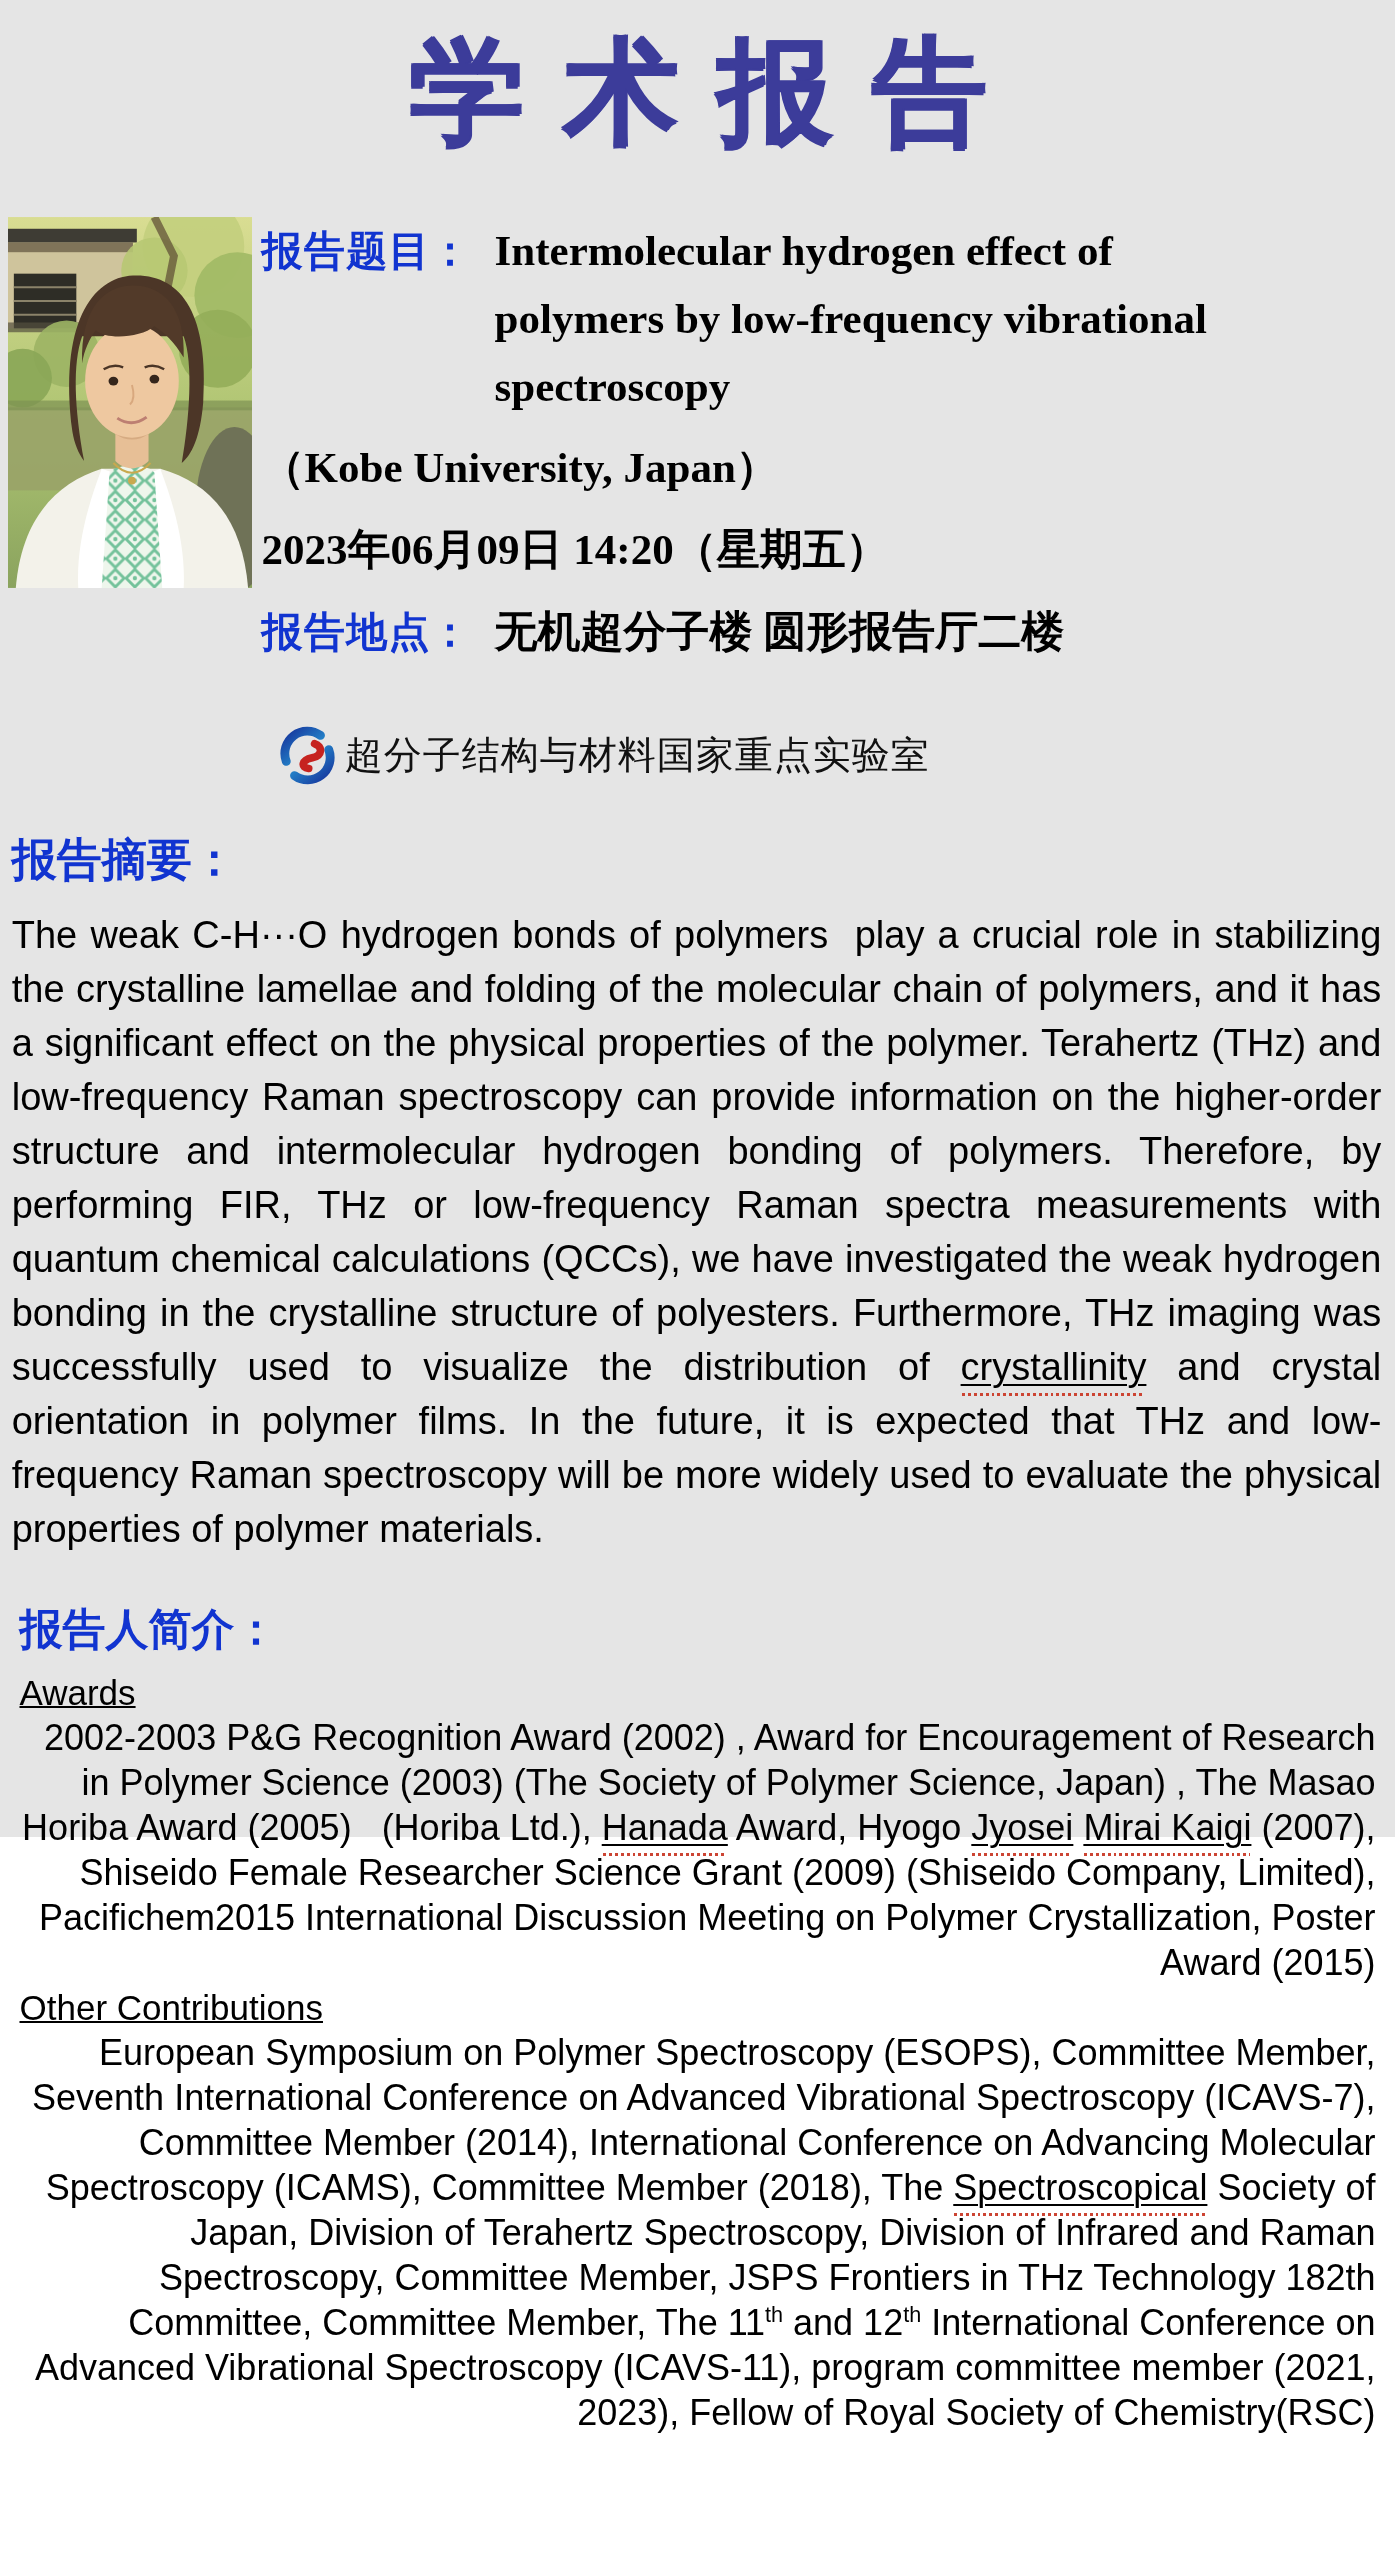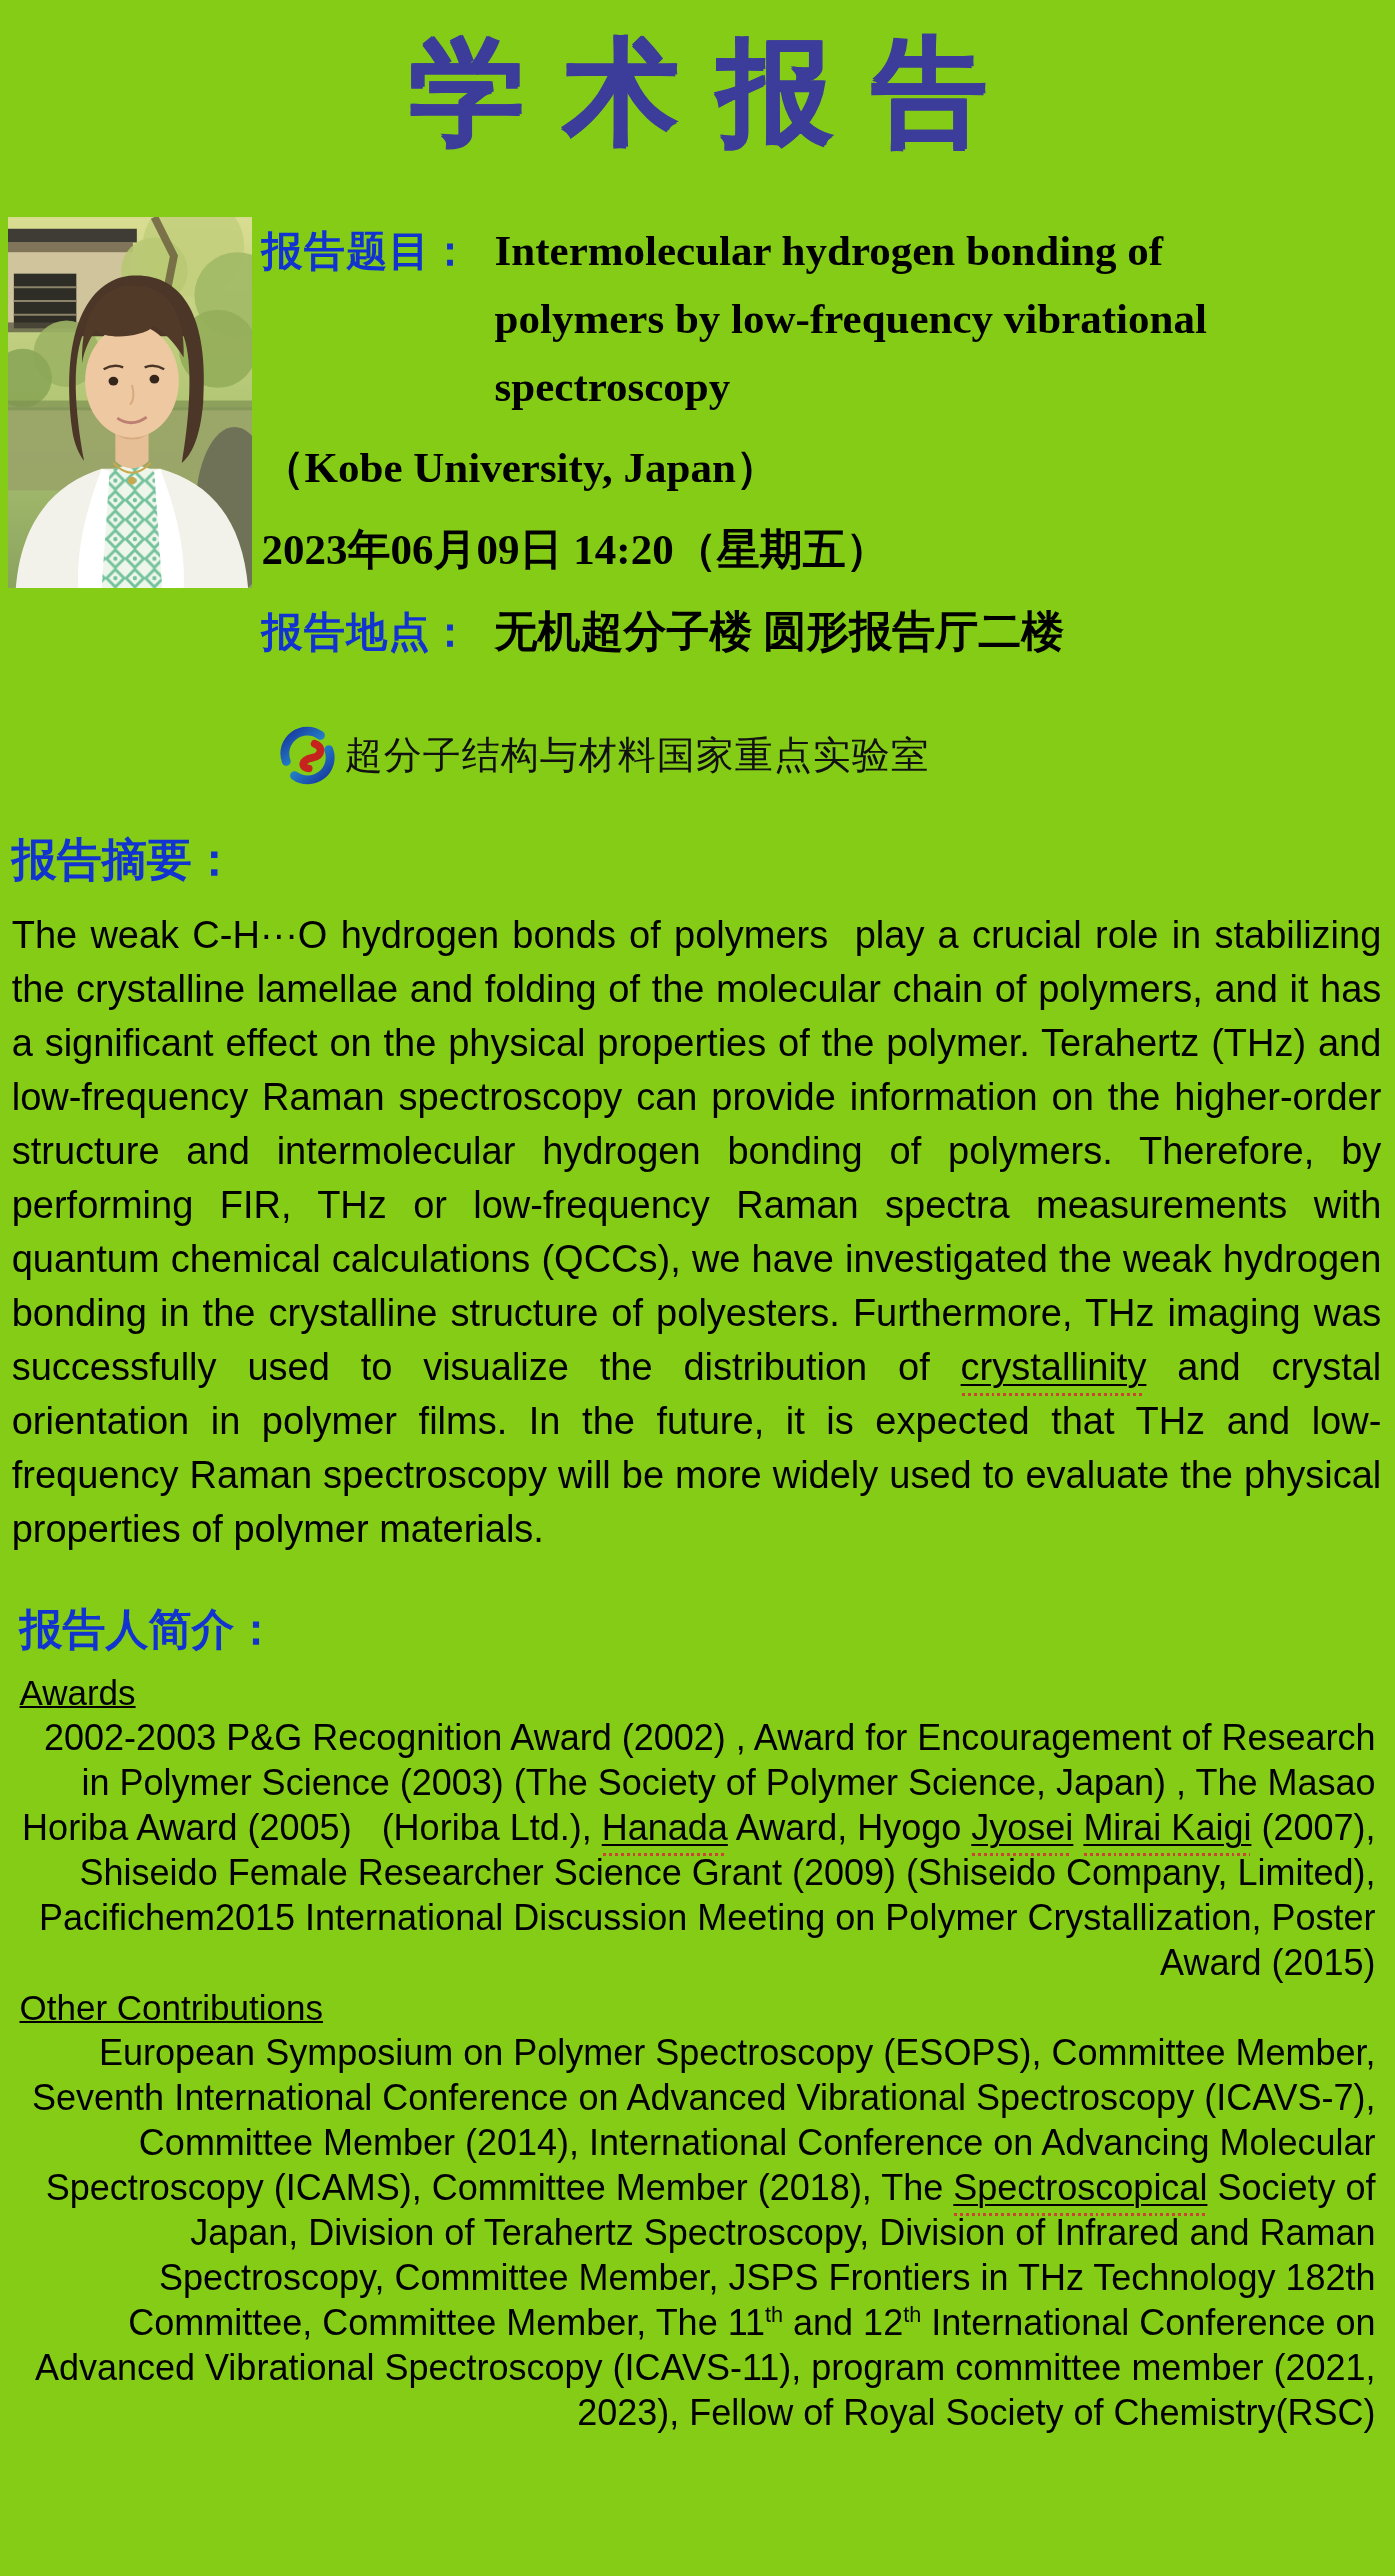--- a/index.html
+++ b/index.html
@@ -1,21 +1,21 @@
 <!DOCTYPE html>
 <html><head>
 <meta charset="utf-8">
 <style>
   html,body { margin:0; padding:0; background:#ffffff; }
   body {
     width:1395px; height:2576px;
     font-family:"Liberation Sans", sans-serif;
     color:#000; overflow:hidden; position:relative;
   }
-  .page { width:1395px; height:2576px; background:#84cc16; }
+  .page { width:1395px; height:1837px; background:#e5e5e5; }
 
   
   .main-title {
     margin:0; padding-top:21.5px;
     text-align:center;
     font-size:115px; line-height:1.2;
     font-weight:900;
     color:#3c3c9a;
     letter-spacing:0.34em;
     text-indent:0.34em; 
@@ -175,21 +175,21 @@
         <path d="M127 172 q4 14 -2 20" stroke="#d8a87e" stroke-width="2" fill="none"></path>
         <path d="M112 206 q15 10 30 -1" stroke="#bd7f72" stroke-width="3" fill="none"></path>
       </svg>
     </div>
 
     <div class="info-rows">
 
       <div class="info-row">
         <div class="info-label"><span class="label-spread">报告题目</span><span>：</span></div>
         <div class="info-content">
-          <div class="content-line">Intermolecular hydrogen bonding of</div>
+          <div class="content-line">Intermolecular hydrogen effect of</div>
           <div class="content-line">polymers by low-frequency vibrational</div>
           <div class="content-line">spectroscopy</div>
         </div>
       </div>
 
       <div class="info-row">
         <div class="info-content">
           <div class="content-line">（Kobe University, Japan）</div>
         </div>
       </div>

